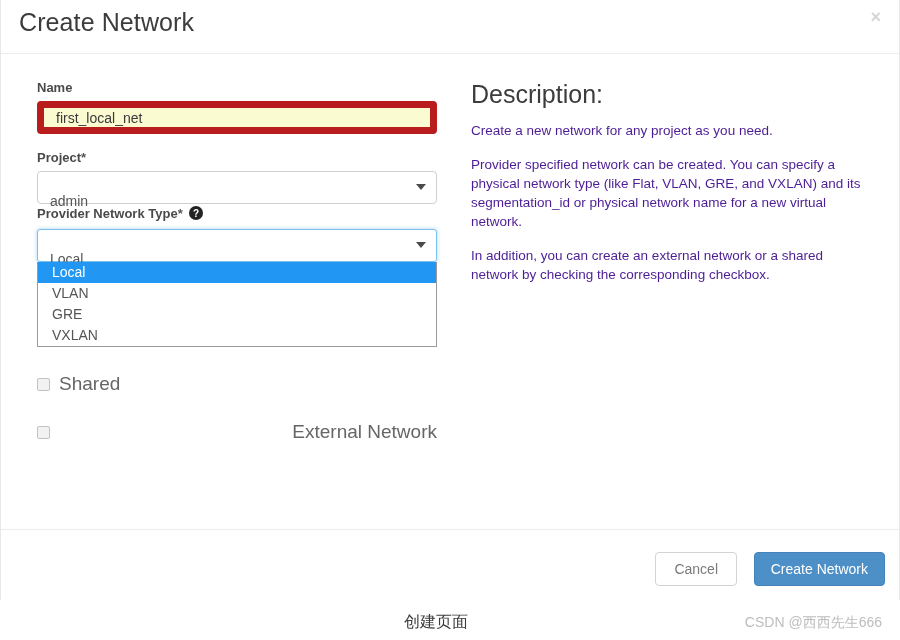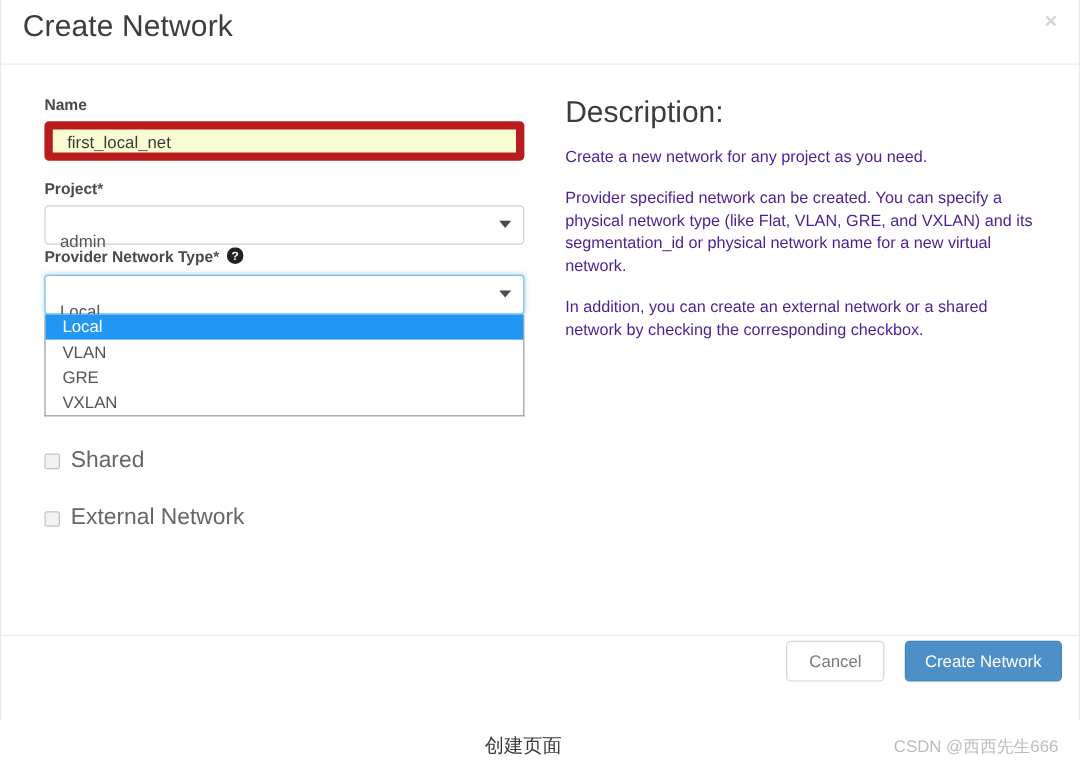--- a/index.html
+++ b/index.html
@@ -212,21 +212,21 @@
     position: absolute;
     left: 0;
     right: 0;
     top: 529px;
     height: 71px;
     border-top: 1px solid #ececec;
     box-sizing: border-box;
   }
   .btn {
     position: absolute;
-    top: 4px;
+    top: 22px;
     font-size: 14px;
     font-family: "Liberation Sans", sans-serif;
     border-radius: 4px;
     cursor: pointer;
     box-sizing: border-box;
     text-align: right;
   }
   .btn-cancel {
     right: 162px;
     padding: 8px 18px;
@@ -308,21 +308,21 @@
             <li class="option-item">VXLAN</li>
           </ul>
         </div>
       </div>
 
       <div class="checkbox-row" style="margin-top:111px;">
         <span class="cb"></span>
         <span class="cb-label">Shared</span>
       </div>
 
-      <div class="checkbox-row" style="margin-top:26px;">
+      <div class="checkbox-row" style="margin-top:26px;justify-content:space-between;">
         <span class="cb"></span>
         <span class="cb-label">External Network</span>
       </div>
 
     </div>
 
     <div class="desc-col">
       <h2 class="desc-title">Description:</h2>
       <p class="desc-p">Create a new network for any project as you need.</p>
       <p class="desc-p">Provider specified network can be created. You can specify a physical network type (like Flat, VLAN, GRE, and VXLAN) and its segmentation_id or physical network name for a new virtual network.</p>

